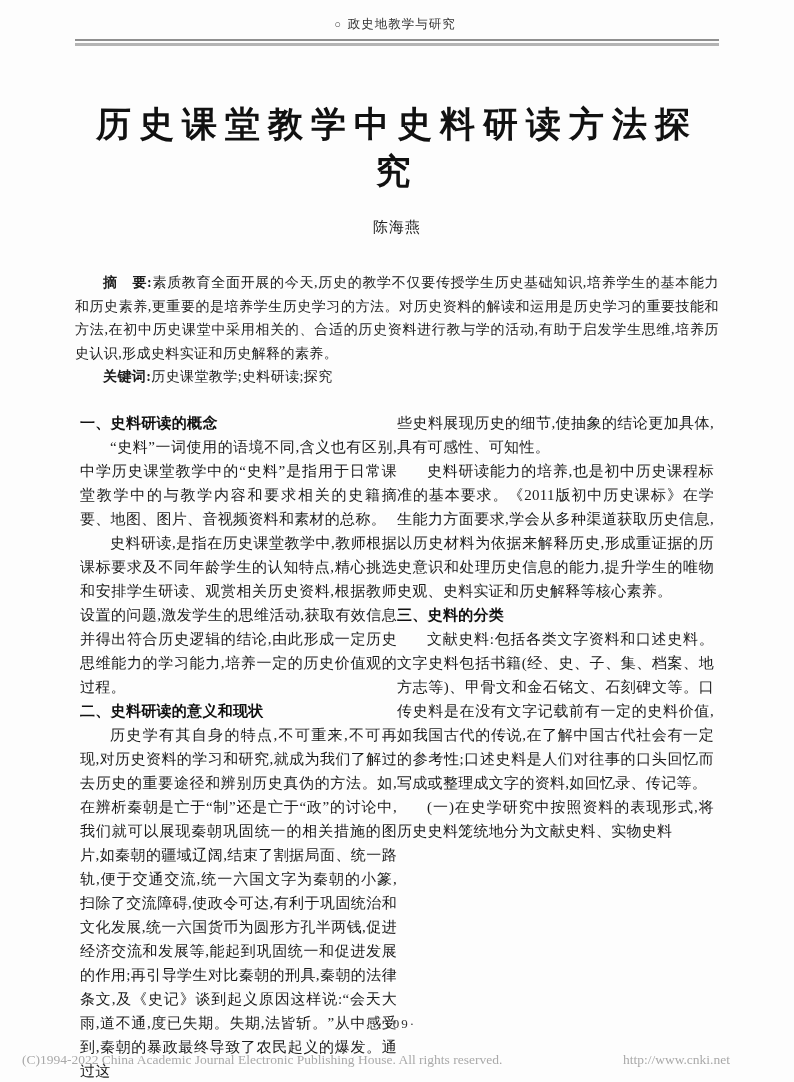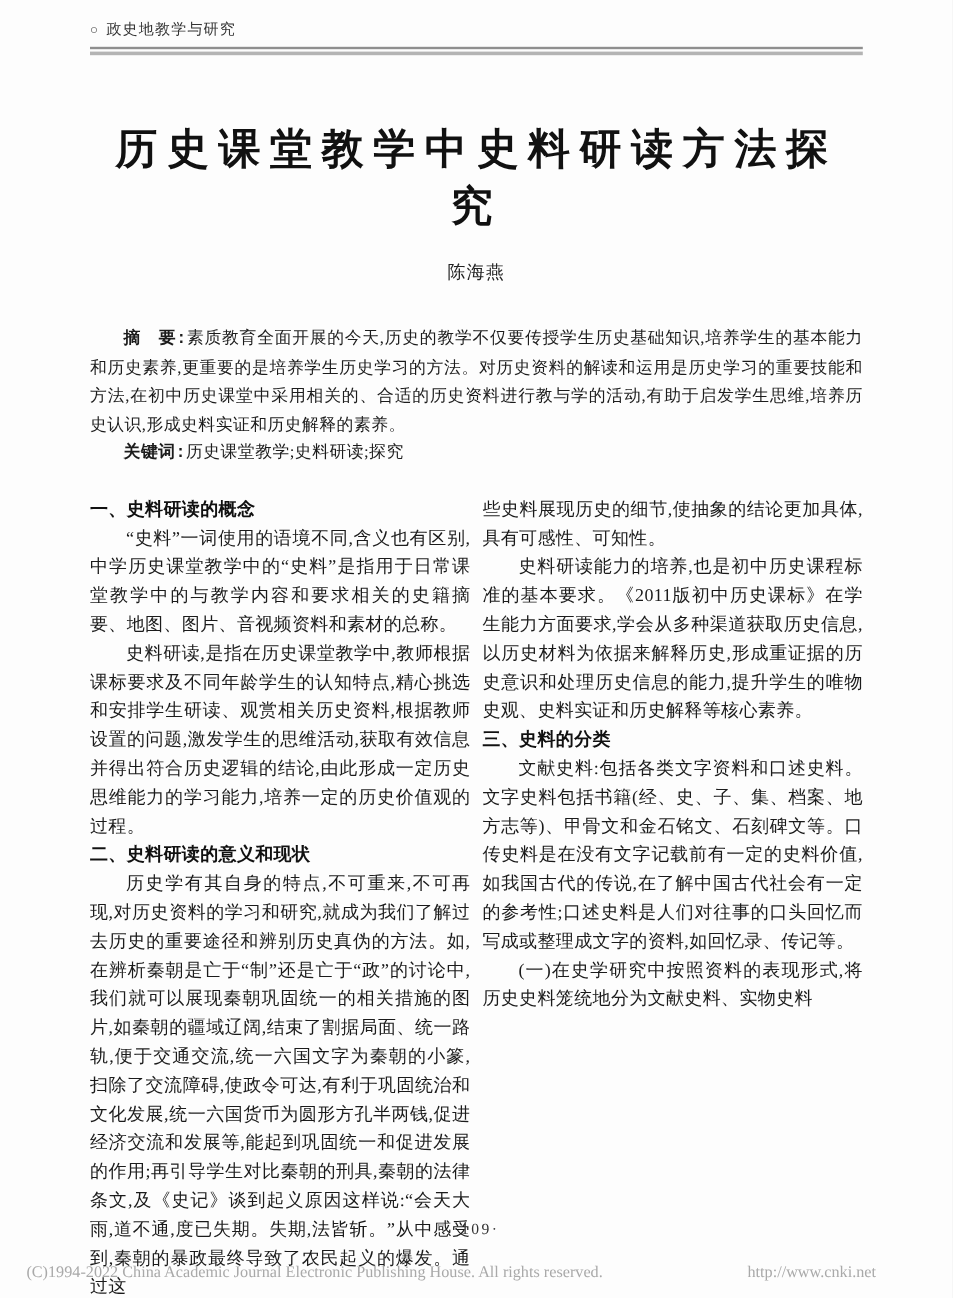--- a/index.html
+++ b/index.html
@@ -10,21 +10,21 @@
     background:#fdfdfd;
     color:#222;
     font-family:"Liberation Serif","DejaVu Serif",serif;
     overflow:hidden;
     box-sizing:border-box;
   }
   .content{padding:0 75px;box-sizing:border-box;}
   
   .page-header{
     padding:16px 4px 6px 0;
-    text-align:left;
+    text-align:center;
     font-family:"Liberation Sans","DejaVu Sans",sans-serif;
     font-size:12.5px;
     color:#333;
     letter-spacing:1px;
   }
   .page-header .circle{font-size:11px;margin-right:6px;color:#444;}
   .double-rule{height:8px;margin:0;}
   .double-rule .rule-a{height:2px;background:#8f8f8f;}
   .double-rule .rule-gap{height:2px;background:transparent;}
   .double-rule .rule-b{height:3px;background:#b4b4b4;}
@@ -49,28 +49,28 @@
     margin-top:34px;
     font-size:14px;
     line-height:23.5px;
     text-align:justify;
     color:#1c1c1c;
     letter-spacing:0.4px;
   }
   .abstract-block p{margin:0;}
   .indent{text-indent:2em;}
   .label-bold{
-    font-family:Liberation Mono, monospace;
+    font-family:Liberation Serif, serif;
     font-weight:bold;
   }
   
   .body-columns{
     margin-top:22px;
     display:flex;
-    justify-content:space-between;
+    justify-content:center;
   }
   .col{
     width:317px;
     font-size:15px;
     line-height:24px;
     text-align:justify;
     color:#1b1b1b;
     letter-spacing:0.3px;
   }
   .col p{margin:0;}

